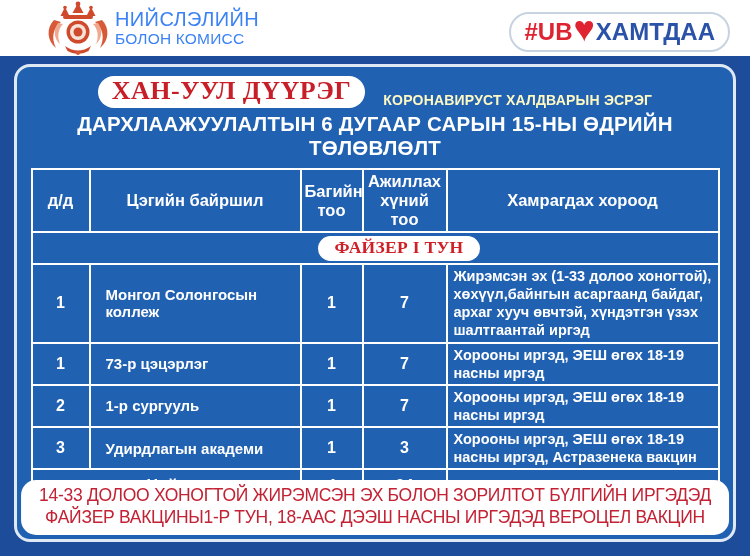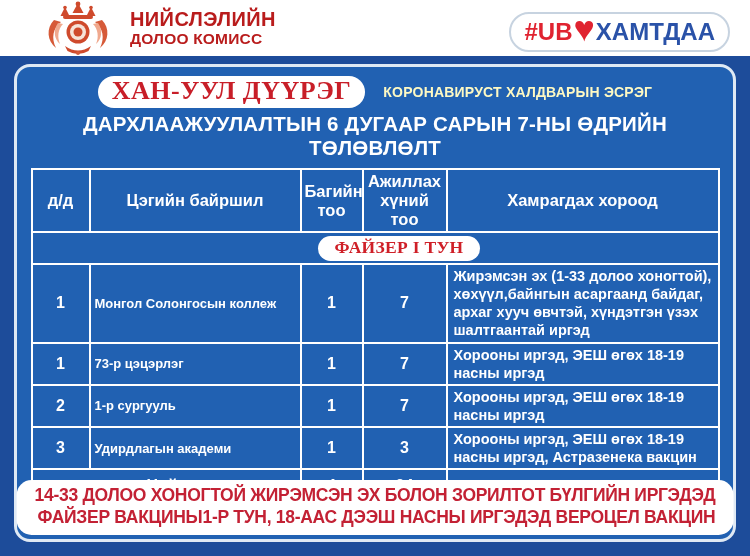--- a/index.html
+++ b/index.html
@@ -4,70 +4,70 @@
 <style>
   html,body { margin:0; padding:0; }
   .page {
     position:relative; width:750px; height:556px; background:#ffffff;
     overflow:hidden; font-family:"Liberation Sans", sans-serif;
   }
 
   
   .header-strip { position:absolute; top:0; left:0; width:750px; height:56px; background:#ffffff; }
   .logo { position:absolute; left:42px; top:1px; width:72px; height:55px; }
-  .org { position:absolute; left:130px; top:9px; color:#b91c1c; font-weight:bold; line-height:1.08; }
+  .org { position:absolute; left:115px; top:9px; color:#3b82f6; font-weight:normal; line-height:1.08; }
   .org-line1 { font-size:20px; letter-spacing:.4px; }
   .org-line2 { font-size:15.5px; letter-spacing:.2px; }
   .hashtag-pill {
     position:absolute; right:20px; top:12px; height:40px; background:#ffffff;
     border:2px solid #c7d3e0; border-radius:22px; display:flex; align-items:center;
     padding:0 13px; box-sizing:border-box;
   }
   .ht-red  { color:#e02330; font-size:24px; font-weight:bold; }
   .ht-heart{ color:#e02330; font-size:36px; line-height:1; margin:0 1px; position:relative; top:-3px; }
   .ht-blue { color:#2a52a8; font-size:24px; font-weight:bold; }
 
   
   .blue-band { position:absolute; top:56px; left:0; right:0; bottom:0; background:#1d4c9a; }
   .panel {
     position:absolute; left:14px; right:14px; top:8px; bottom:14px;
     background:#2161b2; border:3px solid #dfe9f4; border-radius:16px;
   }
 
   
-  .title-line1 { margin-top:9px; display:flex; justify-content:center; align-items:center; gap:18px; }
+  .title-line1 { margin-top:9px; display:flex; justify-content:center; align-items:flex-end; gap:18px; }
   .district-badge {
     background:#ffffff; color:#c81e28; font-family:"Liberation Serif", serif;
     font-weight:bold; font-size:26px; border-radius:17px; padding:0 14px 2px;
     letter-spacing:.5px; white-space:nowrap;
   }
   .title-rest  { color:#fef9c3; font-weight:bold; font-size:14px; letter-spacing:.2px; }
   .title-line2 { margin-top:4px; text-align:center; color:#ffffff; font-weight:bold; font-size:20.5px; letter-spacing:.2px; }
 
   
   table.sched { border-collapse:collapse; width:689px; margin:8px auto 0; color:#ffffff; table-layout:fixed; }
   .sched th, .sched td { border:2px solid #ffffff; }
   .sched th { font-size:16.5px; font-weight:bold; height:46px; padding:2px 3px; text-align:center; }
   td.c { text-align:center; font-size:16px;  font-weight:bold; padding:2px 2px; }
-  td.l { text-align:left;   font-size:13px;  font-weight:bold; padding:2px 4px; }
+  td.l { text-align:left;   font-size:15px;  font-weight:bold; padding:2px 15px; }
   td.k { text-align:left;   font-size:14.5px;font-weight:bold; padding:2px 6px; line-height:1.25; }
   tr.section-row td { text-align:center; height:28px; padding:1px 0; }
   .section-pill {
     display:inline-block; background:#ffffff; color:#cf1f27;
     font-family:"Liberation Serif", serif; font-weight:bold; font-size:17.5px;
     border-radius:13px; padding:1px 16px 3px; letter-spacing:.3px; white-space:nowrap;margin-left:48px;
   }
   tr.total-row td { height:27px; }
   td.total-label { text-align:center; font-size:16px; font-weight:bold; }
 
   
   .note-pill {
     position:absolute; left:50%; transform:translateX(-50%); bottom:4px;
     background:#ffffff; border-radius:15px; padding:4px 18px 6px;
-    text-align:right; color:#c32134; font-weight:bold; font-size:17.5px;
+    text-align:center; color:#c32134; font-weight:normal; font-size:17.5px;
     line-height:1.3; white-space:nowrap; letter-spacing:-0.3px;margin-top:40px;
   }
 </style>
 </head>
 <body>
 
 <div class="page">
 
   <div class="header-strip">
     <svg class="logo" viewBox="0 0 72 55" aria-hidden="true">
@@ -85,37 +85,37 @@
       <path d="M16 22 C11 29 12 38 18 43 C15 36 16 28 21 23 Z" fill="#f0a98e"></path>
       <path d="M56 22 C61 29 60 38 54 43 C57 36 56 28 51 23 Z" fill="#f0a98e"></path>
       <circle cx="36" cy="31" r="11.5" fill="#cf4a2c"></circle>
       <circle cx="36" cy="31" r="8" fill="#f6e3d8"></circle>
       <circle cx="36" cy="31" r="4.5" fill="#cf4a2c"></circle>
       <path d="M23 45 q13 9 26 0 l-2.5 5 q-10.5 6 -21 0 z" fill="#cf4a2c"></path>
       <circle cx="36" cy="52" r="2" fill="#d65a38"></circle>
     </svg>
     <div class="org">
       <div class="org-line1">НИЙСЛЭЛИЙН</div>
-      <div class="org-line2">ДОЛОО КОМИСС</div>
+      <div class="org-line2">БОЛОН КОМИСС</div>
     </div>
     <div class="hashtag-pill">
       <span class="ht-red">#UB</span>
       <span class="ht-heart">♥</span>
       <span class="ht-blue">ХАМТДАА</span>
     </div>
   </div>
 
   <div class="blue-band">
     <div class="panel">
 
       <div class="title-line1">
         <span class="district-badge">ХАН-УУЛ ДҮҮРЭГ</span>
         <span class="title-rest">КОРОНАВИРУСТ ХАЛДВАРЫН ЭСРЭГ</span>
       </div>
-      <div class="title-line2">ДАРХЛААЖУУЛАЛТЫН 6 ДУГААР САРЫН 7-НЫ ӨДРИЙН ТӨЛӨВЛӨЛТ</div>
+      <div class="title-line2">ДАРХЛААЖУУЛАЛТЫН 6 ДУГААР САРЫН 15-НЫ ӨДРИЙН ТӨЛӨВЛӨЛТ</div>
 
       <table class="sched">
         <colgroup>
           <col style="width:58px">
             <col style="width:211px">
             <col style="width:62px">
             <col style="width:84px">
             <col>
         </colgroup>
         <thead>

